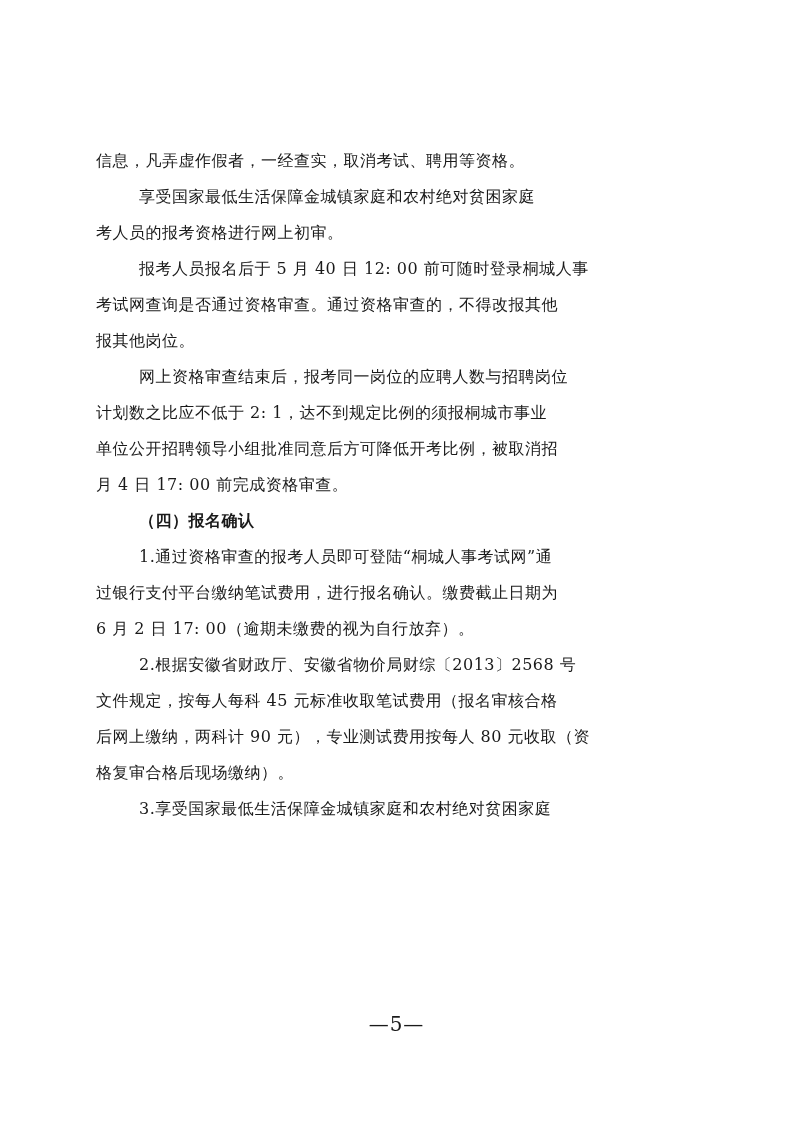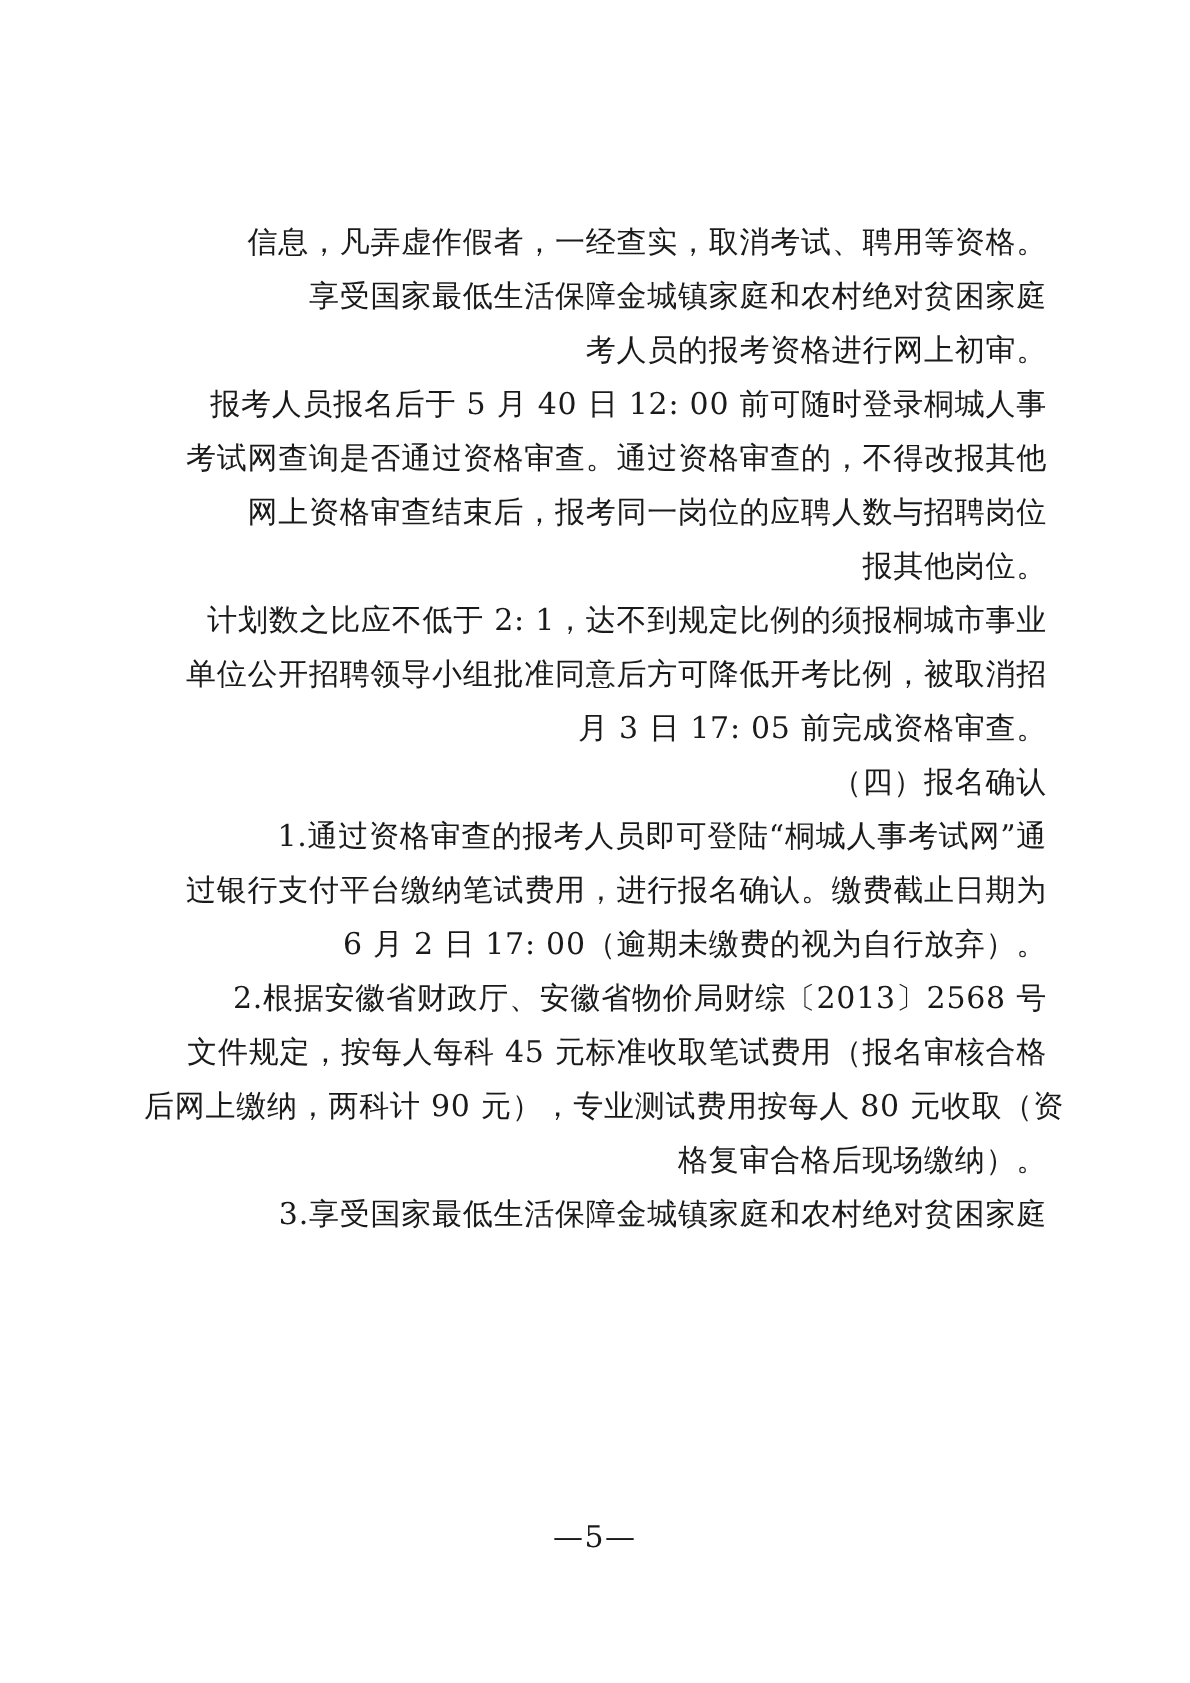--- a/index.html
+++ b/index.html
@@ -18,31 +18,30 @@
   }
   .content {
     position: absolute;
     left: 96px;
     top: 143px;
     width: 602px;
   }
   .line {
     height: 36px;
     line-height: 36px;
-    font-size: 20px;
+    font-size: 16px;
     letter-spacing: 0.5px;
     white-space: nowrap;
     color: #1a1a1a;
-    text-align: right;
   }
   .line.indent {
     padding-left: 43px;
   }
   .line.bold {
-    font-weight: normal;
+    font-weight: bold;
   }
   .footer {
     position: absolute;
     left: 0;
     top: 1012px;
     width: 793px;
     text-align: center;
     font-size: 20px;
     letter-spacing: 1px;
     color: #1a1a1a;
@@ -51,25 +50,25 @@
 </head>
 <body>
 
 <div class="page">
   <div class="content" id="content">
       <div class="line">信息，凡弄虚作假者，一经查实，取消考试、聘用等资格。</div>
       <div class="line indent">享受国家最低生活保障金城镇家庭和农村绝对贫困家庭</div>
       <div class="line">考人员的报考资格进行网上初审。</div>
       <div class="line indent">报考人员报名后于 5 月 40 日 12: 00 前可随时登录桐城人事</div>
       <div class="line">考试网查询是否通过资格审查。通过资格审查的，不得改报其他</div>
+      <div class="line">报其他岗位。</div>
       <div class="line indent">网上资格审查结束后，报考同一岗位的应聘人数与招聘岗位</div>
-      <div class="line">报其他岗位。</div>
       <div class="line">计划数之比应不低于 2: 1，达不到规定比例的须报桐城市事业</div>
       <div class="line">单位公开招聘领导小组批准同意后方可降低开考比例，被取消招</div>
-      <div class="line">月 3 日 17: 05 前完成资格审查。</div>
+      <div class="line">月 4 日 17: 00 前完成资格审查。</div>
       <div class="line indent bold">（四）报名确认</div>
       <div class="line indent">1.通过资格审查的报考人员即可登陆“桐城人事考试网”通</div>
       <div class="line">过银行支付平台缴纳笔试费用，进行报名确认。缴费截止日期为</div>
       <div class="line">6 月 2 日 17: 00（逾期未缴费的视为自行放弃）。</div>
       <div class="line indent">2.根据安徽省财政厅、安徽省物价局财综〔2013〕2568 号</div>
       <div class="line">文件规定，按每人每科 45 元标准收取笔试费用（报名审核合格</div>
       <div class="line">后网上缴纳，两科计 90 元），专业测试费用按每人 80 元收取（资</div>
       <div class="line">格复审合格后现场缴纳）。</div>
       <div class="line indent">3.享受国家最低生活保障金城镇家庭和农村绝对贫困家庭</div>
     </div>

